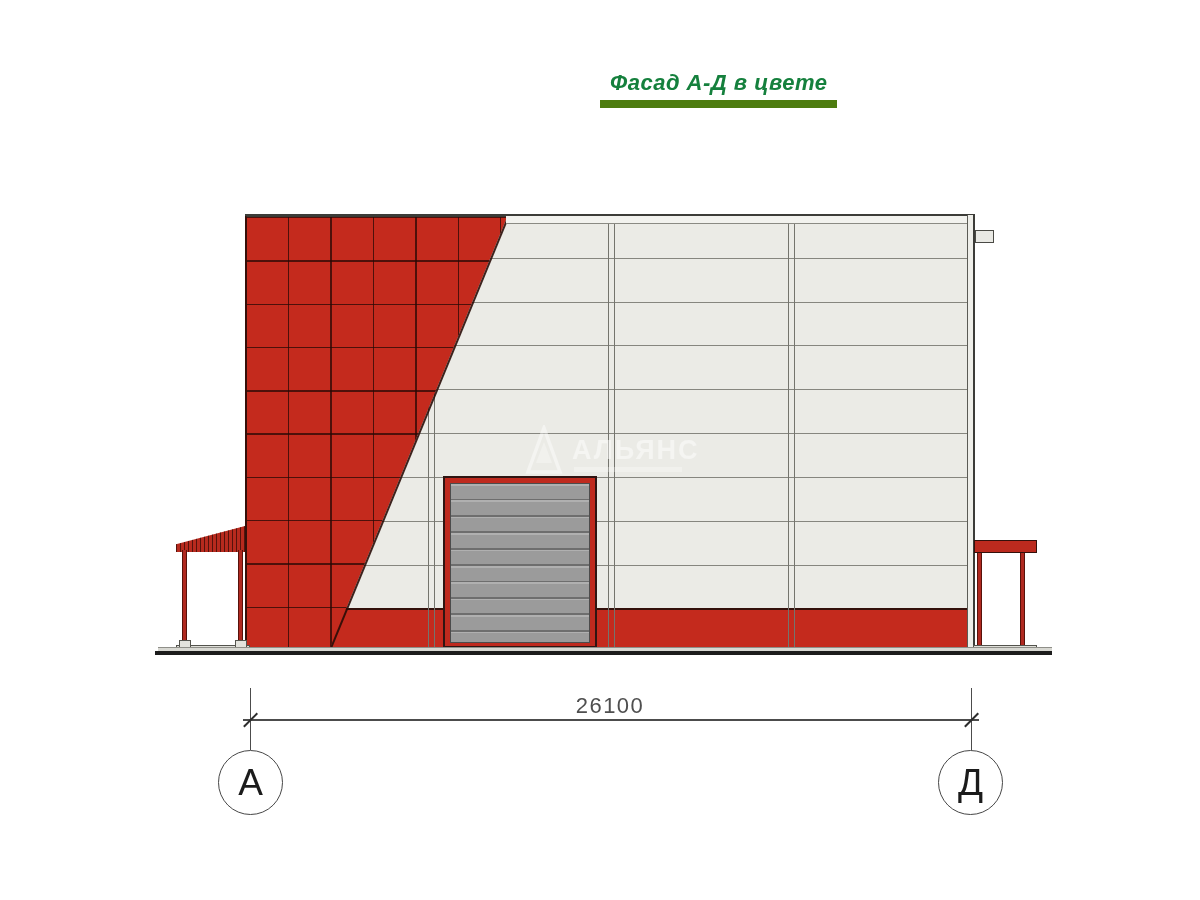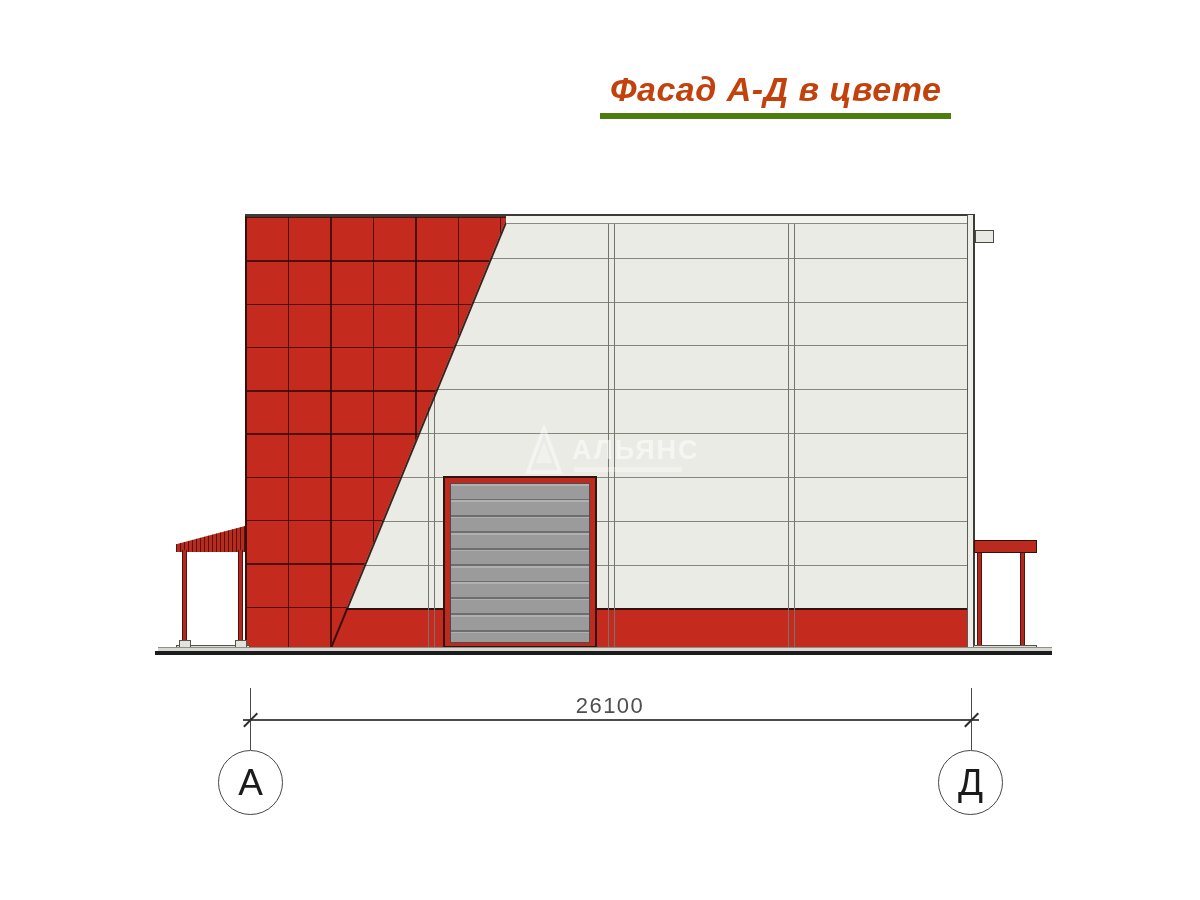--- a/index.html
+++ b/index.html
@@ -6,22 +6,22 @@
   #canvas{
     position:relative;width:1200px;height:900px;background:#ffffff;
     overflow:hidden;font-family:"Liberation Sans",sans-serif;
   }
   #canvas *{position:absolute;box-sizing:border-box;}
 
   
   .title-wrap{top:70px;left:0;width:1200px;height:50px;text-align:center;}
   .title-text{
     position:relative;display:inline-block;
-    font-style:italic;font-weight:600;font-size:34px;color:#c2410c;
-    padding:0 10px 4px 10px;border-bottom:6px solid #4d7c0f;letter-spacing:.5px;
+    font-style:italic;font-weight:600;font-size:22px;color:#15803d;
+    padding:0 10px 4px 10px;border-bottom:8px solid #4d7c0f;letter-spacing:.5px;
   }
 
   
   .wall{left:245px;top:215px;width:730px;height:433px;background:#ebebe6;
         border-left:2px solid #3c3c38;z-index:1;}
   .hjoint{left:246px;width:721px;height:1.3px;background:#86867f;z-index:2;}
   .base-strip{left:245px;top:608px;width:722px;height:40px;background:#c42a1d;
         border-top:2px solid #33100b;z-index:3;}
   .mullion{top:224px;width:7px;height:424px;
         border-left:1.2px solid #74746d;border-right:1.2px solid #74746d;z-index:4;}

